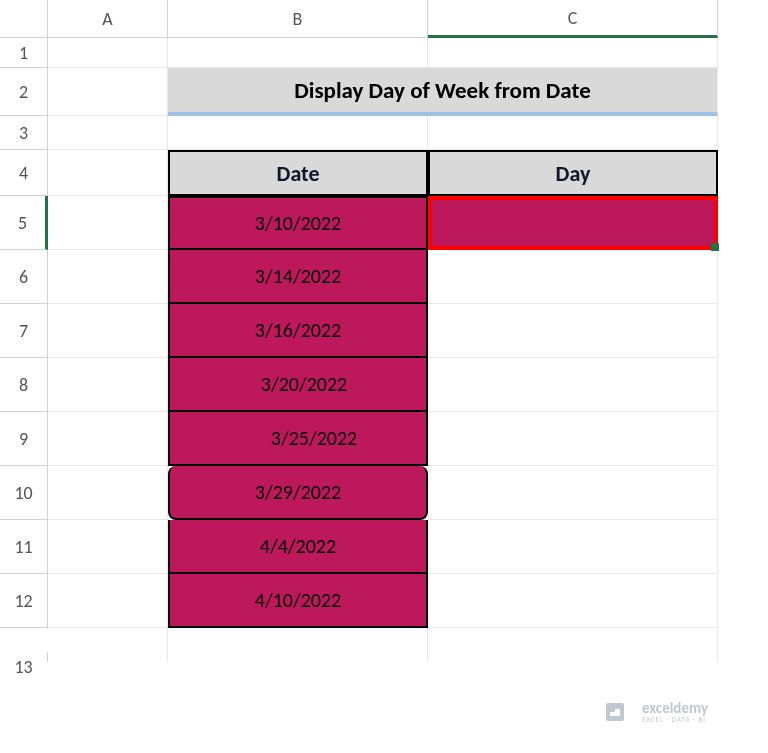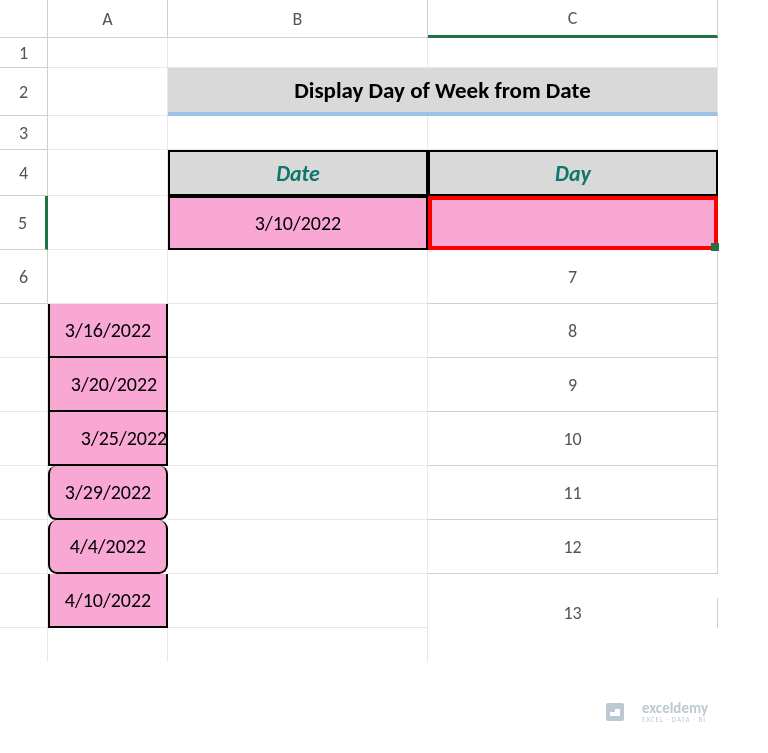--- a/index.html
+++ b/index.html
@@ -76,31 +76,30 @@
       display: flex;
       align-items: center;
       justify-content: center;
     }
     
     
     .table-header {
       background: #d9d9d9;
       font-weight: bold;
       font-size: 22px;
-      color: #0f766e;
+      color: #0f172a;
       border: 2px solid #000;
-      font-style: italic;
     }
     
     
     .data-cell {
       border: 2px solid #000;
       font-size: 20px;
       color: #000;
-      background: #f9a8d4;
+      background: #be185d;
     }
     
     .data-cell + .data-cell {
       border-top: none;
     }
     
     
     .selected-cell {
       border: 4px solid #ff0000 !important;
       position: relative;
@@ -180,20 +179,21 @@
   <div class="cell table-header">Date</div>
   <div class="cell table-header">Day</div>
 
   <div class="row-header active">5</div>
   <div class="cell"></div>
   <div class="cell data-cell" style="border-top:2px solid #000;">3/10/2022</div>
   <div class="cell data-cell selected-cell" style="border-top:2px solid #000;"></div>
 
   <div class="row-header">6</div>
   <div class="cell"></div>
+  <div class="cell data-cell" style="border-top:none;">3/14/2022</div>
   <div class="cell"></div>
 
   <div class="row-header">7</div>
   <div class="cell"></div>
   <div class="cell data-cell" style="border-top:none;">3/16/2022</div>
   <div class="cell"></div>
 
   <div class="row-header">8</div>
   <div class="cell"></div>
   <div class="cell data-cell" style="border-top:none;padding-left:12px;">3/20/2022</div>
@@ -204,21 +204,21 @@
   <div class="cell data-cell" style="border-top:none;padding-left:32px;">3/25/2022</div>
   <div class="cell"></div>
 
   <div class="row-header">10</div>
   <div class="cell"></div>
   <div class="cell data-cell" style="border-top:none;border-radius:8px;">3/29/2022</div>
   <div class="cell"></div>
 
   <div class="row-header">11</div>
   <div class="cell"></div>
-  <div class="cell data-cell" style="border-top:none;border-radius:9px;">4/4/2022</div>
+  <div class="cell data-cell" style="border-top:none;">4/4/2022</div>
   <div class="cell"></div>
 
   <div class="row-header">12</div>
   <div class="cell"></div>
   <div class="cell data-cell" style="border-top:none;">4/10/2022</div>
   <div class="cell"></div>
 
   <div class="row-header" style="border-bottom:none; justify-content:center; align-items:flex-start; padding-top:4px;margin-top:24px;">13</div>
   <div class="cell" style="border-bottom:none;"></div>
   <div class="cell" style="border-bottom:none;"></div>

